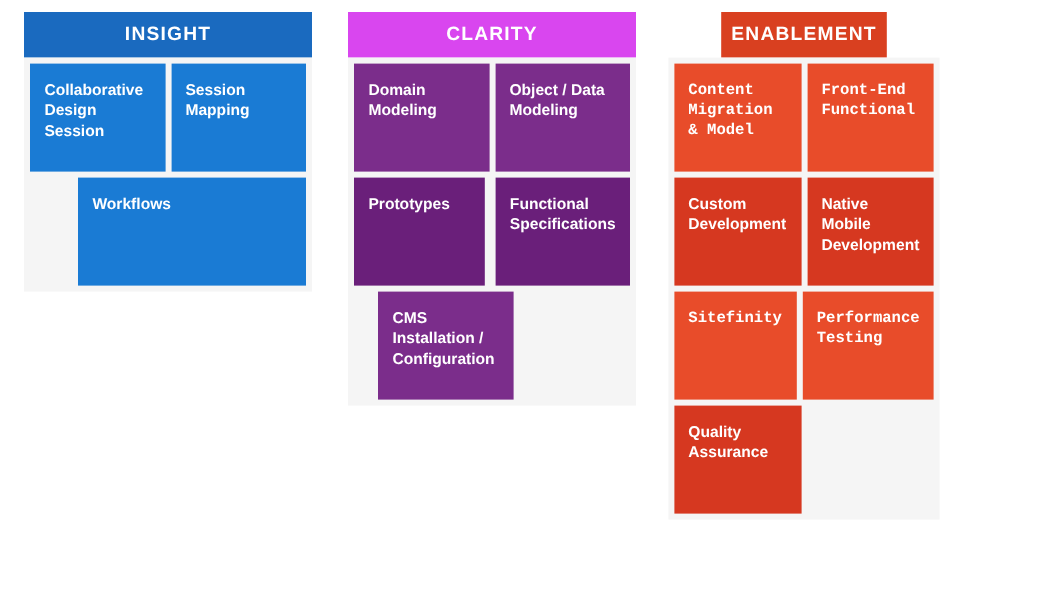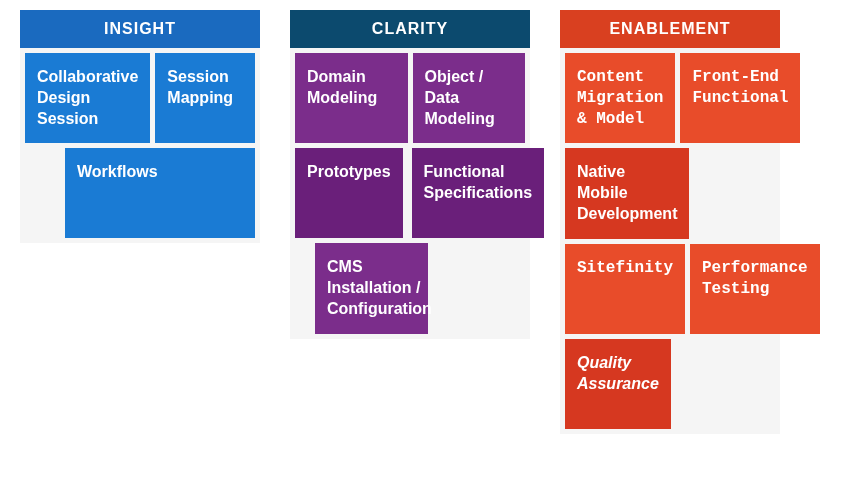--- a/index.html
+++ b/index.html
@@ -35,46 +35,46 @@
     }
     .grid {
       display: grid;
       grid-template-columns: 1fr 1fr;
       gap: 5px;
       padding: 5px;
     }
     .cell {
       color: #fff;
       font-weight: bold;
-      font-size: 16px;
+      font-size: 13px;
       padding: 14px 12px;
       min-height: 90px;
       display: flex;
       align-items: flex-start;
       justify-content: flex-start;
       line-height: 1.3;
     }
 
     
     .insight-header { background: #1a6abf; }
     .insight-cell { background: #1a7bd4; }
 
     
-    .clarity-header { background: #0c4a6e; }
+    .clarity-header { background: #d946ef; }
     .clarity-cell { background: #7b2d8b; }
     .clarity-cell-dark { background: #6a1f7a; }
 
     
     .enablement-header { background: #d94020; }
     .enablement-cell { background: #e84c2a; font-family: Liberation Mono, monospace; }
     .enablement-cell-dark { background: #d63820; }
 
     .col-insight { width: 240px; }
     .col-clarity { width: 240px; }
-    .col-enablement { width: 220px; }
+    .col-enablement { width: 220px; align-items: center; }
   </style>
 </head>
 <body>
 
 <div class="page-container">
 
   <div class="column col-insight">
     <div class="column-header insight-header">INSIGHT</div>
     <div style="padding: 5px; background: #f5f5f5;">
       <div class="grid" style="background: #f5f5f5; padding: 0; gap: 5px;">
@@ -105,26 +105,27 @@
   </div>
 
   <div class="column col-enablement">
     <div class="column-header enablement-header">ENABLEMENT</div>
     <div style="padding: 5px; background: #f5f5f5; display: flex; flex-direction: column; gap: 5px;">
       <div style="display: grid; grid-template-columns: 1fr 1fr; gap: 5px;">
         <div class="cell enablement-cell">Content Migration &amp; Model</div>
         <div class="cell enablement-cell">Front-End Functional</div>
       </div>
       <div style="display: grid; grid-template-columns: 1fr 1fr; gap: 5px;">
+        <div class="cell enablement-cell-dark">Custom Development</div>
         <div class="cell enablement-cell-dark">Native Mobile Development</div>
       </div>
       <div style="display: grid; grid-template-columns: 1fr 1fr; gap: 5px; border-radius: 20px;">
         <div class="cell enablement-cell">Sitefinity</div>
         <div class="cell enablement-cell">Performance Testing</div>
       </div>
-      <div style="display: grid; grid-template-columns: 1fr 1fr; gap: 5px; font-style: italic;">
+      <div style="display: grid; grid-template-columns: 1fr 1fr; gap: 5px;">
         <div class="cell enablement-cell-dark">Quality Assurance</div>
         <div style="min-height: 90px;"></div>
       </div>
     </div>
   </div>
 
 </div>
 
 </body></html>

